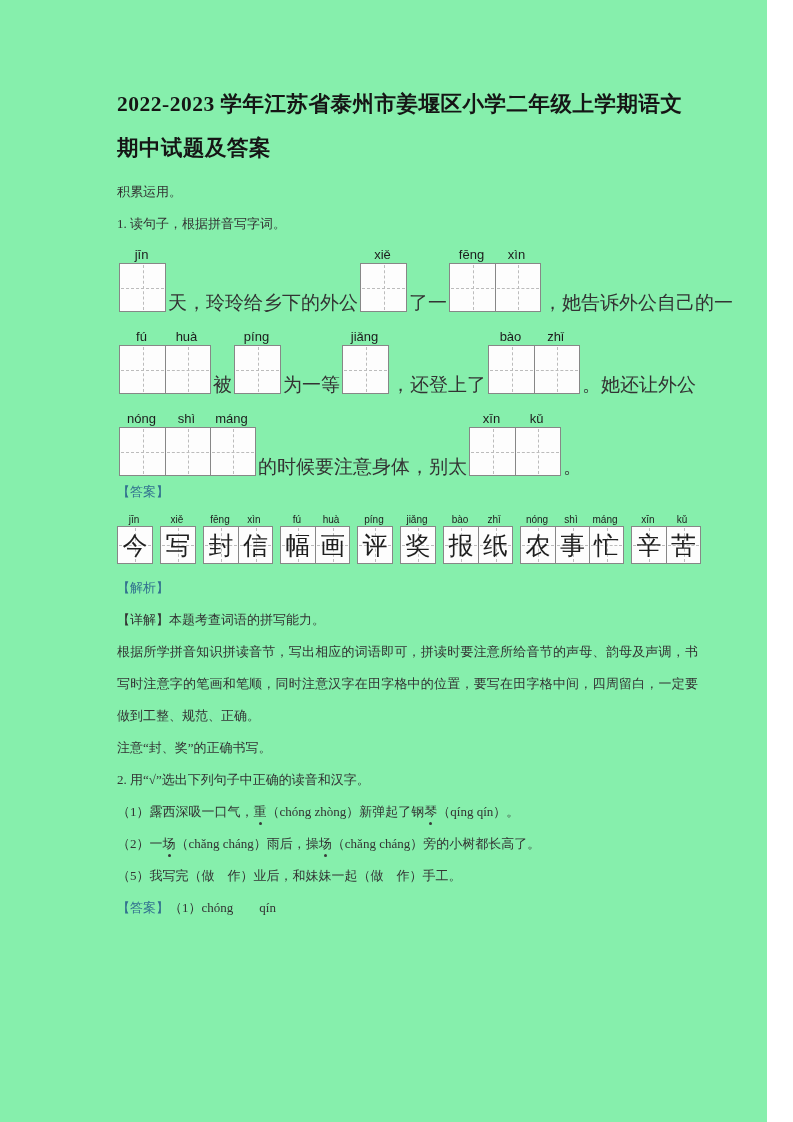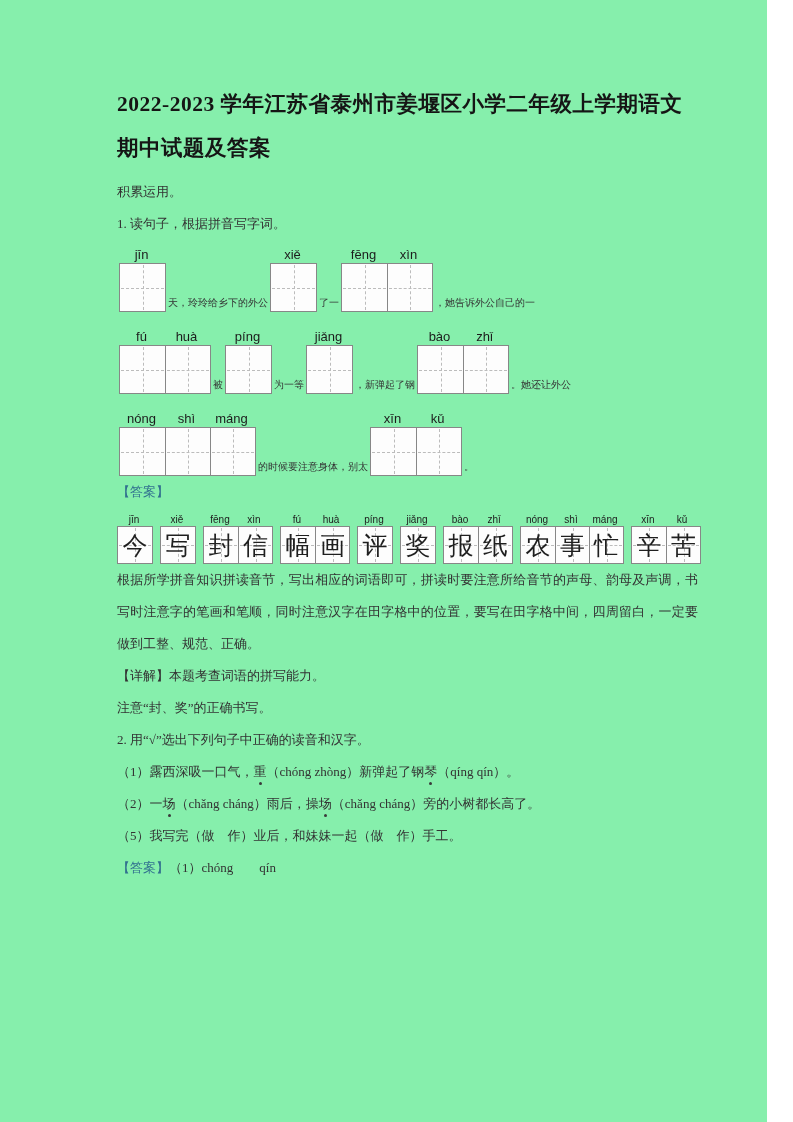--- a/index.html
+++ b/index.html
@@ -12,21 +12,21 @@
     font-size:21.5px;font-weight:bold;color:#151515;line-height:44px;
     margin:0 0 6px 0;letter-spacing:0.5px;
   }
   .para{font-size:13px;line-height:32px;margin:0;color:#333333;}
   .just{text-align:justify;}
   .marker{font-weight:normal;}
   
   .fill-row{display:flex;align-items:flex-end;}
   .row1{margin-top:6px;}
   .row2,.row3{margin-top:16px;}
-  .fill-text{font-size:10px;line-height:19px;white-space:nowrap;}
+  .fill-text{font-size:19px;line-height:19px;white-space:nowrap;}
   .tzg{display:flex;flex-direction:column;margin:0 2px;}
   .pinyin-row{display:flex;}
   .tzg .pinyin-row span{
     width:45px;text-align:center;color:#1c1c1c;
     font-family:"Liberation Sans","DejaVu Sans",sans-serif;font-size:13px;line-height:17px;
   }
   .cells-row{display:flex;border:1px solid #878787;}
   .cell{width:45px;height:47px;position:relative;border-left:1px solid #878787;box-sizing:border-box;background:#fdfdfd;}
   .cell:first-child{border-left:none;}
   .cell::before{content:"";position:absolute;left:1px;right:1px;top:50%;border-top:1px dashed #bcbcbc;}
@@ -109,21 +109,21 @@
         </div>
       <span class="fill-text">为一等</span>
       <div class="tzg">
           <div class="pinyin-row">
             <span>jiǎng</span>
           </div>
           <div class="cells-row">
             <div class="cell"></div>
           </div>
         </div>
-      <span class="fill-text">，新弹起了钢</span>
+      <span class="fill-text">，还登上了</span>
       <div class="tzg">
           <div class="pinyin-row">
             <span>bào</span>
             <span>zhǐ</span>
           </div>
           <div class="cells-row">
             <div class="cell"></div>
             <div class="cell"></div>
           </div>
         </div>
@@ -269,22 +269,23 @@
             <div class="cell">
               <span class="hanzi">辛</span>
             </div>
             <div class="cell">
               <span class="hanzi">苦</span>
             </div>
           </div>
         </div>
     </div>
 
+    <p class="para sec-gap"><span class="marker" style="color: rgb(49, 112, 143);">【解析】</span></p>
+    <p class="para">【详解】本题考查词语的拼写能力。</p>
     <p class="para just">根据所学拼音知识拼读音节，写出相应的词语即可，拼读时要注意所给音节的声母、韵母及声调，书写时注意字的笔画和笔顺，同时注意汉字在田字格中的位置，要写在田字格中间，四周留白，一定要做到工整、规范、正确。</p>
-    <p class="para">【详解】本题考查词语的拼写能力。</p>
     <p class="para">注意“封、奖”的正确书写。</p>
 
     <p class="para">2. 用“√”选出下列句子中正确的读音和汉字。</p>
     <p class="para"><span>（1）露西深吸一口气，</span><span class="emph">重</span><span>（chóng zhòng）新弹起了钢</span><span class="emph">琴</span><span>（qíng qín）。</span></p>
     <p class="para"><span>（2）一</span><span class="emph">场</span><span>（chǎng cháng）雨后，操</span><span class="emph">场</span><span>（chǎng cháng）旁的小树都长高了。</span></p>
     <p class="para"><span>（5）我写完（做　作）业后，和妹妹一起（做　作）手工。</span></p>
 
     <p class="para"><span class="marker" style="color: rgb(49, 112, 143);">【答案】</span><span>（1）chóng　　qín</span></p>
 
   </div>

